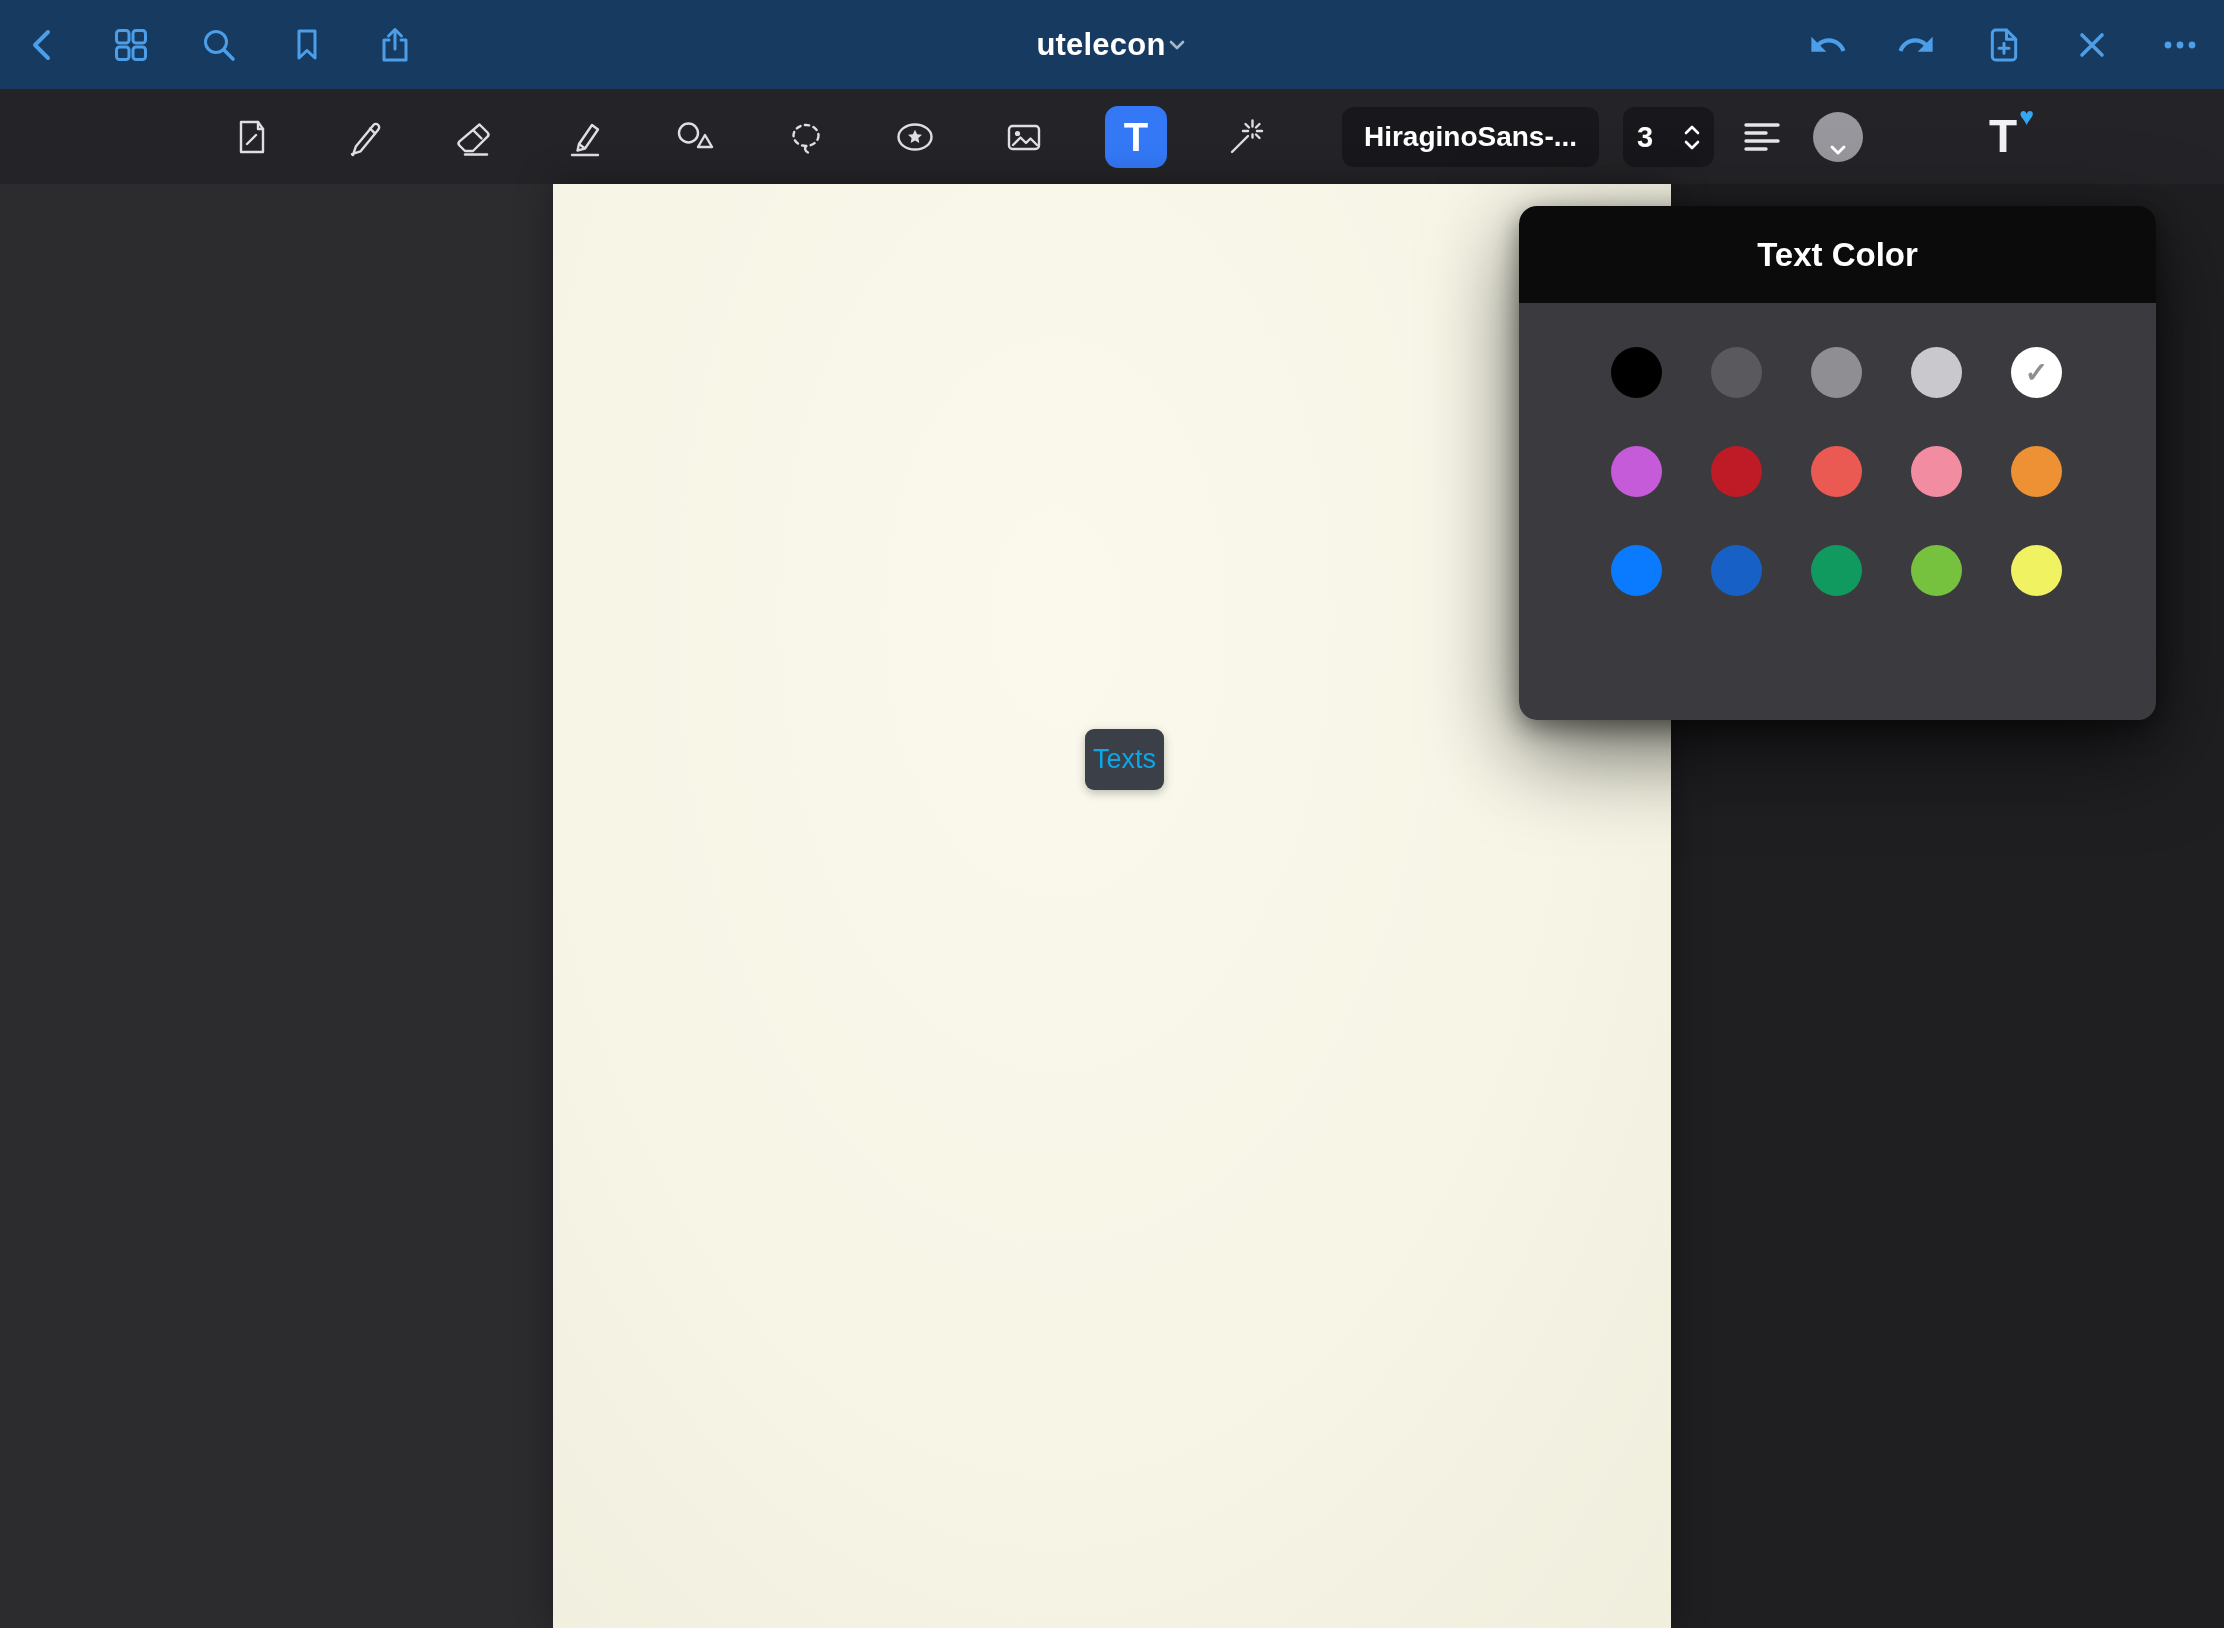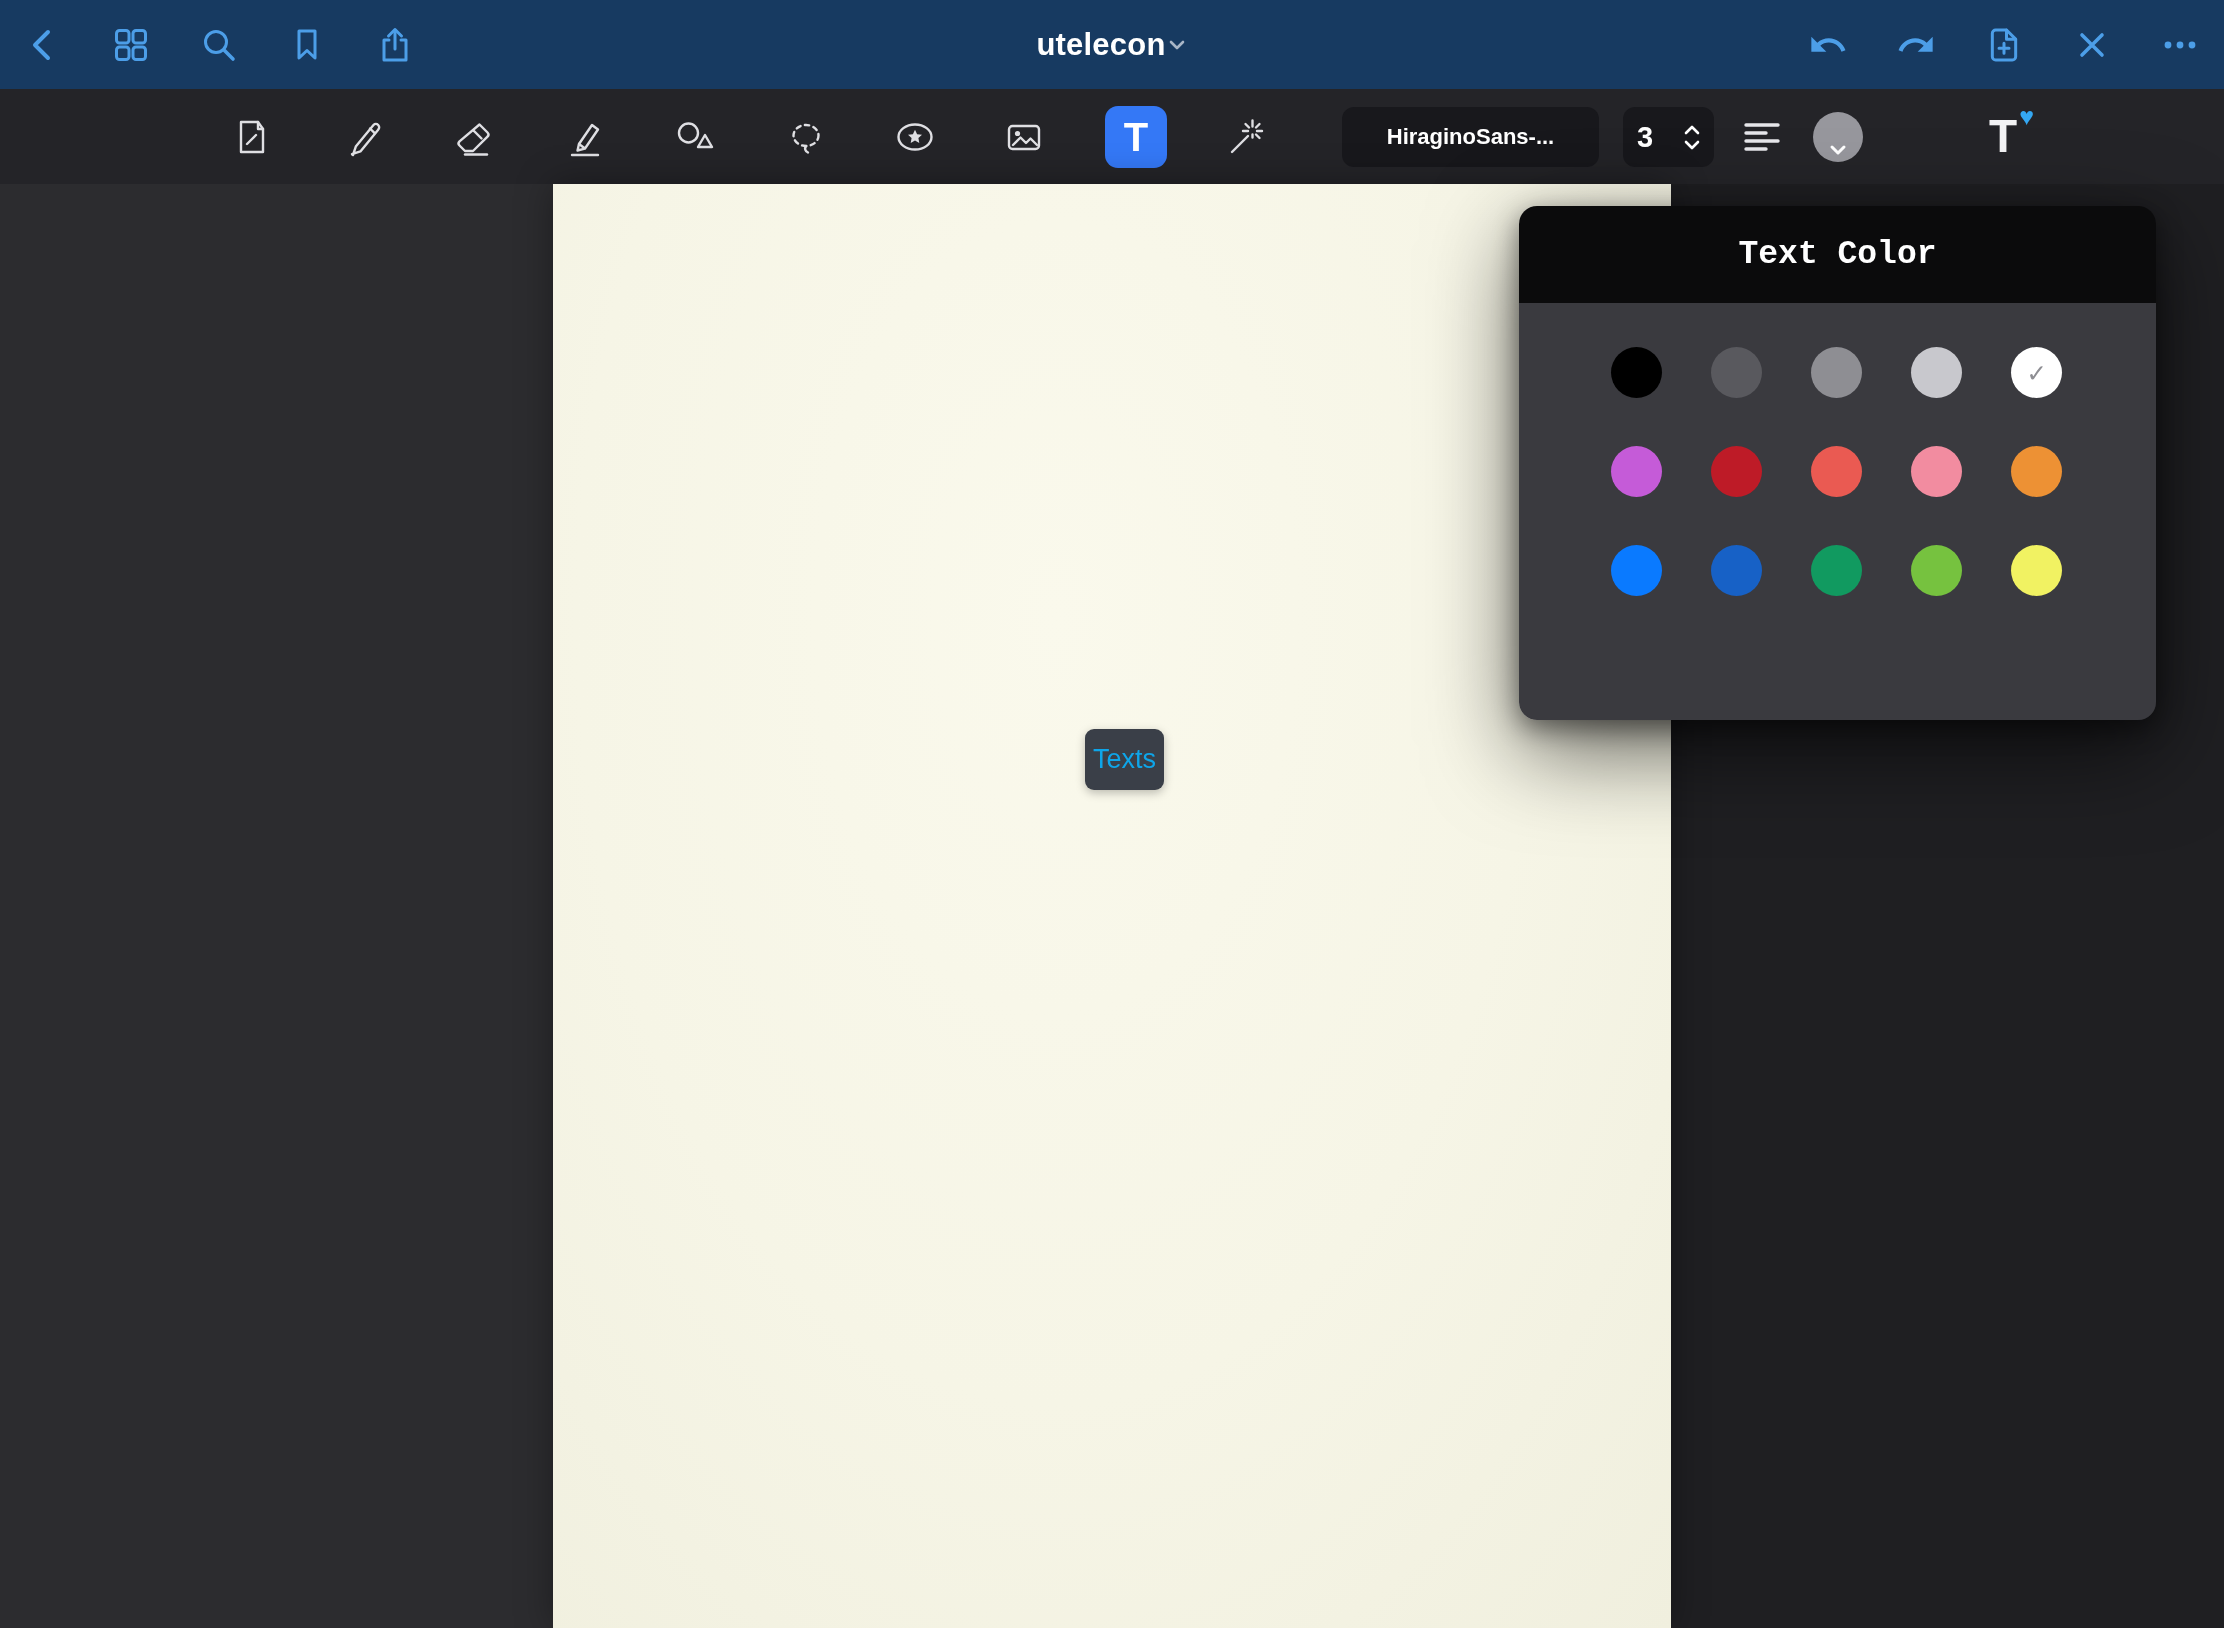--- a/index.html
+++ b/index.html
@@ -16,21 +16,21 @@
   .title-wrap{position:absolute;left:0;top:0;width:100%;height:89px;display:flex;align-items:center;justify-content:center;gap:0;}
   .doc-title{color:#FFFFFF;font-size:31px;font-weight:bold;letter-spacing:.2px;}
 
   
   .toolbar{position:absolute;left:0;top:89px;width:100%;height:95px;background:#242428;}
   .tool{position:absolute;top:113px;width:48px;height:48px;display:flex;align-items:center;justify-content:center;cursor:pointer;}
   .tool svg{stroke:#DFDFE3;fill:none;stroke-width:2.4;stroke-linecap:round;stroke-linejoin:round;}
   .text-tool-active{position:absolute;left:1105px;top:106px;width:62px;height:62px;background:#3478F6;border-radius:13px;
     display:flex;align-items:center;justify-content:center;color:#FFFFFF;font-size:40px;font-weight:bold;cursor:pointer;}
   .pill{position:absolute;top:107px;height:60px;background:#18181C;border-radius:12px;display:flex;align-items:center;color:#FFFFFF;cursor:pointer;}
-  .font-pill{left:1342px;width:257px;justify-content:center;font-size:22px;font-weight:bold;}
+  .font-pill{left:1342px;width:257px;justify-content:center;font-size:28px;font-weight:bold;}
   .size-pill{left:1623px;width:91px;justify-content:space-between;padding:0 14px;font-size:29px;font-weight:bold;}
   .size-pill svg{stroke:#FFFFFF;fill:none;stroke-width:2.6;stroke-linecap:round;stroke-linejoin:round;}
   .align-btn{position:absolute;left:1740px;top:115px;width:44px;height:44px;display:flex;align-items:center;justify-content:center;cursor:pointer;}
   .align-btn svg{stroke:#E6E6EA;fill:none;stroke-width:3.4;stroke-linecap:round;}
   .color-circle{position:absolute;left:1813px;top:112px;width:50px;height:50px;border-radius:50%;background:#97979D;cursor:pointer;}
   .color-circle svg{position:absolute;left:16px;bottom:5px;stroke:#FFFFFF;fill:none;stroke-width:3;stroke-linecap:round;stroke-linejoin:round;}
   .t-heart{position:absolute;left:1978px;top:104px;width:50px;height:64px;display:flex;align-items:center;justify-content:center;cursor:pointer;}
   .t-heart .t-glyph{color:#F2F2F4;font-size:46px;font-weight:bold;}
   .t-heart .heart{position:absolute;top:-2px;right:-6px;color:#34A7F2;font-size:25px;}
 
@@ -39,21 +39,21 @@
   .bg-right{position:absolute;left:1671px;top:184px;width:553px;height:1444px;background:#1F1F22;}
   .canvas-page{position:absolute;left:553px;top:184px;width:1118px;height:1444px;
     background:radial-gradient(ellipse at 45% 30%, #FAF9EC 0%, #F6F5E6 55%, #F0EFDE 100%);
     box-shadow:0 0 34px rgba(0,0,0,.35);}
   .text-object{position:absolute;left:1085px;top:729px;width:79px;height:61px;background:#3A3F48;border-radius:9px;
     display:flex;align-items:center;justify-content:center;color:#0ea5e9;font-size:27px;
     box-shadow:0 3px 10px rgba(0,0,0,.25);cursor:pointer;}
 
   
   .popover{position:absolute;left:1519px;top:206px;width:637px;height:514px;border-radius:18px;overflow:hidden;
-    box-shadow:0 30px 90px rgba(0,0,0,.6), 0 8px 26px rgba(0,0,0,.45);font-family:Liberation Mono, monospace;}
+    box-shadow:0 30px 90px rgba(0,0,0,.6), 0 8px 26px rgba(0,0,0,.45);}
   .pop-header{height:97px;background:#0B0B0C;display:flex;align-items:center;justify-content:center;
     color:#FFFFFF;font-size:33px;font-weight:bold;}
   .pop-body{height:417px;background:#3A3A3F;position:relative;}
   .swatch-grid{position:absolute;left:92px;top:44px;display:grid;grid-template-columns:repeat(5,51px);column-gap:49px;row-gap:48px;}
   .swatch{width:51px;height:51px;border-radius:50%;position:relative;cursor:pointer;}
   .swatch .check{position:absolute;inset:0;display:flex;align-items:center;justify-content:center;
     color:#8E8E93;font-size:28px;font-weight:bold;}
   .segmented{position:absolute;left:106px;top:348px;width:429px;height:48px;background:#27272B;border-radius:9px;
     display:flex;padding:2px;}
   .segment{flex:1;display:flex;align-items:center;justify-content:center;color:#FFFFFF;font-size:27px;border-radius:7px;cursor:pointer;}

